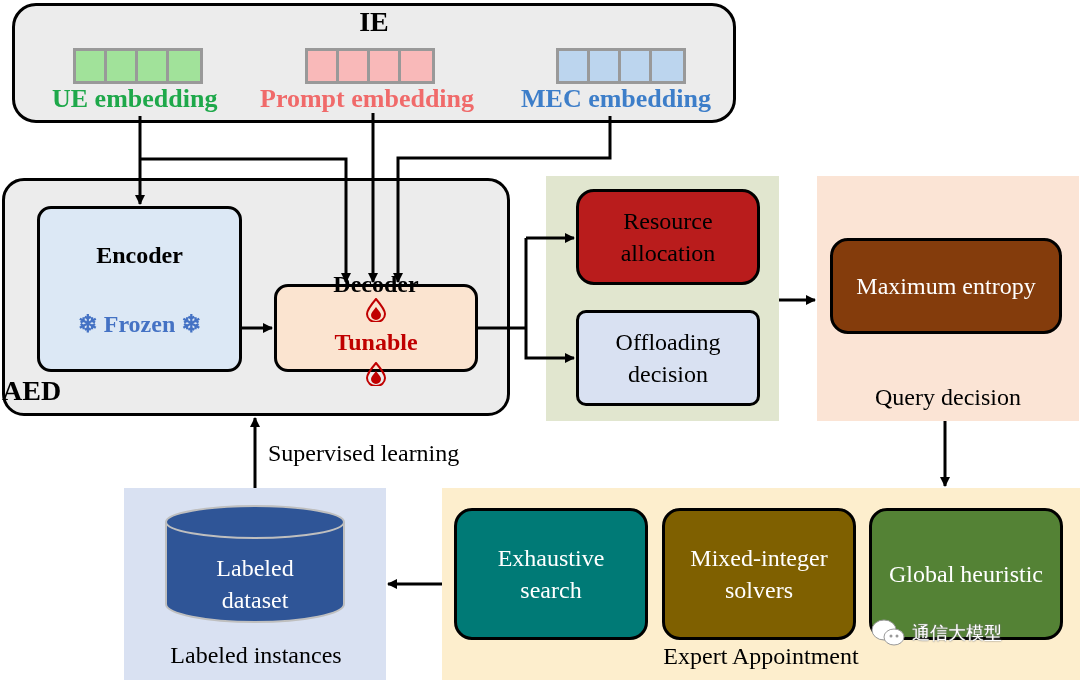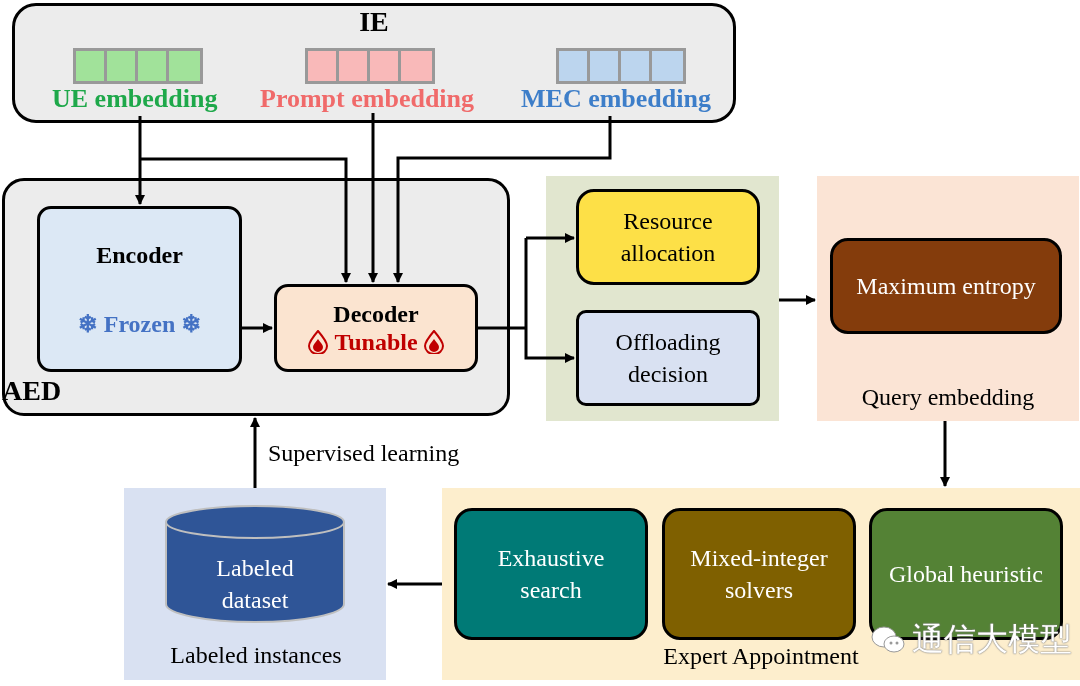--- a/index.html
+++ b/index.html
@@ -23,21 +23,21 @@
   #aed { left:2px; top:178px; width:508px; height:238px; background:#ececec; border-radius:22px; }
   #encoder { left:37px; top:206px; width:205px; height:166px; background:#dce8f5; border-radius:14px;gap:41px; }
   #decoder { left:274px; top:284px; width:204px; height:88px; background:#fbe4d0; border-radius:14px; }
   .ttl { font-size:24px; font-weight:bold; line-height:28px; }
   .frozen { color:#4472c4; font-size:24px; font-weight:bold; line-height:28px; }
   .tunable { color:#c00000; font-size:24px; font-weight:bold; line-height:28px; }
   #aed-label { left:2px; top:375px; width:508px; text-align:left; font-size:28px; font-weight:bold; }
 
   
   #out-group { left:546px; top:176px; width:233px; height:245px; background:#e1e6cf; }
-  #resource { left:576px; top:189px; width:184px; height:96px; background:#fde047; border-radius:18px; }
+  #resource { left:576px; top:189px; width:184px; height:96px; background:#b91c1c; border-radius:18px; }
   #offload { left:576px; top:310px; width:184px; height:96px; background:#d9e1f2; border-radius:10px; }
   .plain { font-size:24px; line-height:32px; }
 
   
   #query-group { left:817px; top:176px; width:262px; height:245px; background:#fbe4d5; }
   #maxent { left:830px; top:238px; width:232px; height:96px; background:#843c0c; border-radius:18px; color:#fff; }
   #query-label { left:817px; top:384px; width:262px; text-align:center; font-size:24px; }
 
   
   #lab-group { left:124px; top:488px; width:262px; height:192px; background:#d9e1f2; }
@@ -45,21 +45,21 @@
   #supervised { left:268px; top:440px; font-size:24px; white-space:nowrap; }
 
   
   #exp-group { left:442px; top:488px; width:638px; height:192px; background:#fdeecd; }
   .exp { top:508px; height:132px; border-radius:18px; color:#fff; width:194px; }
   #exh { left:454px; background:#007a76; }
   #mip { left:662px; background:#7f6000; }
   #ghe { left:869px; background:#548235; }
   #exp-label { left:442px; top:643px; width:638px; text-align:center; font-size:24px; }
 
-  #watermark { left:870px; top:618px; font-family:"DejaVu Sans", sans-serif; color:#ffffff; font-size:32px;
+  #watermark { left:870px; top:618px; font-family:"DejaVu Sans", sans-serif; color:#ffffff; font-size:18px;
                text-shadow:0 0 2px #888, 0 0 1px #666; display:flex; align-items:center; gap:6px; white-space:nowrap; }
 </style>
 </head>
 <body>
 
 <div class="abs rbox" id="ie"></div>
 <div class="abs bold" id="ie-title">IE</div>
 
 <div class="abs emb" style="left:73px;top:48px;">
   <span style="background:#a1e29a"></span>
@@ -89,21 +89,21 @@
 <div class="abs rbox center" id="encoder">
   <div class="ttl">Encoder</div>
   <div class="frozen">
     <span>❄</span>
     <span>Frozen</span>
     <span>❄</span>
   </div>
 </div>
 <div class="abs rbox center" id="decoder">
   <div class="ttl">Decoder</div>
-  <div class="tunable" style="display:flex;align-items:center;gap:6px;">
+  <div class="tunable" style="display:flex;align-items:center;gap:6px;flex-direction:column;">
     <svg width="20" height="24" viewBox="0 0 20 24">
         <path d="M10 1 C4 8 1 12 1 16 a9 8 0 0 0 18 0 C19 12 16 8 10 1Z" fill="none" stroke="#c00000" stroke-width="2"></path>
         <path d="M10 9 C7 13 5 15 5 17 a5 5 0 0 0 10 0 C15 15 13 13 10 9Z" fill="#c00000"></path>
       </svg>
     <span>Tunable</span>
     <svg width="20" height="24" viewBox="0 0 20 24">
         <path d="M10 1 C4 8 1 12 1 16 a9 8 0 0 0 18 0 C19 12 16 8 10 1Z" fill="none" stroke="#c00000" stroke-width="2"></path>
         <path d="M10 9 C7 13 5 15 5 17 a5 5 0 0 0 10 0 C15 15 13 13 10 9Z" fill="#c00000"></path>
       </svg>
   </div>
@@ -115,21 +115,21 @@
   <div>Resource</div>
   <div>allocation</div>
 </div>
 <div class="abs rbox center plain" id="offload">
   <div>Offloading</div>
   <div>decision</div>
 </div>
 
 <div class="abs" id="query-group"></div>
 <div class="abs rbox center plain" id="maxent">Maximum entropy</div>
-<div class="abs" id="query-label">Query embedding</div>
+<div class="abs" id="query-label">Query decision</div>
 
 <div class="abs" id="lab-group"></div>
 <svg class="abs" style="left:162px;top:502px;" width="186" height="124">
   <path d="M4 20 L4 102 A89 18 0 0 0 182 102 L182 20" fill="#2f5597" stroke="#bfbfbf" stroke-width="2"></path>
   <ellipse cx="93" cy="20" rx="89" ry="16" fill="#2f5597" stroke="#bfbfbf" stroke-width="2"></ellipse>
 </svg>
 <div class="abs center plain" style="left:162px;top:552px;width:186px;color:#fff;">
   <div>Labeled</div>
   <div>dataset</div>
 </div>

